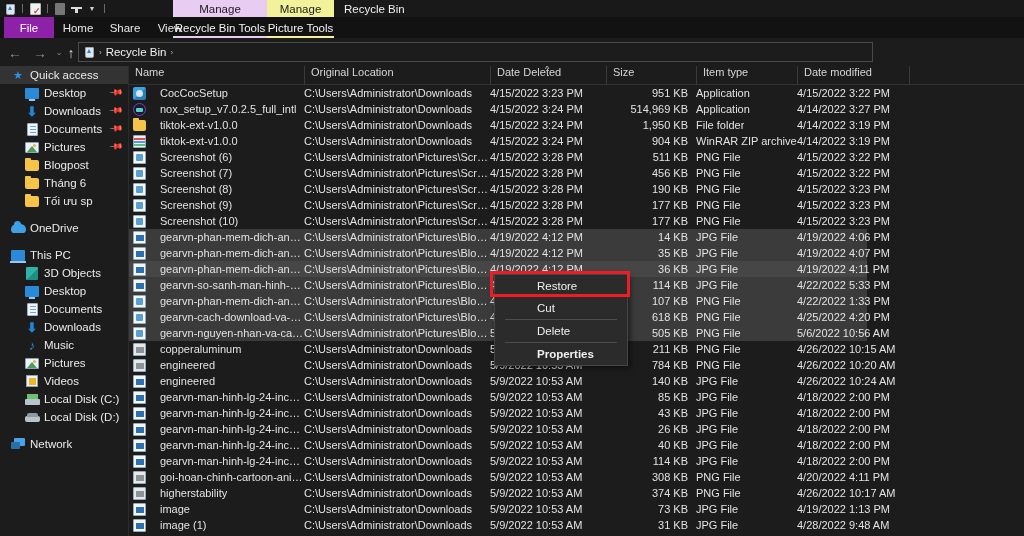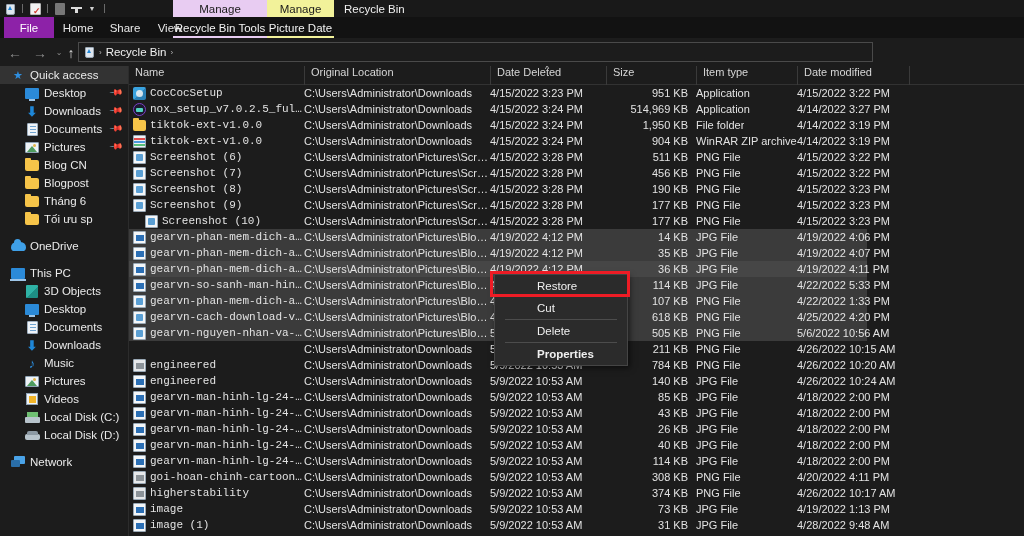--- a/index.html
+++ b/index.html
@@ -122,21 +122,21 @@
   .sort-caret { position: absolute; top: -2px; font-size: 9px; color: #cfcfcf; }
   .colsep-end { position: absolute; top: 0; height: 19px; width: 1px; background: #3a3a3a; }
 
   .rows { position: absolute; top: 19px; left: 0; width: 895px; height: 451px; }
   .row { position: relative; height: 16px; white-space: nowrap; }
   .row.sel { }
   .row .selbg { position: absolute; left: 0; top: 0; width: 738px; height: 16px; background: #3b3b3b; }
   .row.sel-hot .selbg { background: #464646; }
   .cell { position: absolute; top: 0; height: 16px; display: flex; align-items: center; font-size: 11px;
     color: #e2e2e2; overflow: hidden; }
-  .cell.name { padding-left: 4px; gap: 4px; font-family: Liberation Mono, monospace; }
+  .cell.name { padding-left: 4px; gap: 14px; }
   .cell.right { justify-content: flex-end; padding-right: 8px; }
   .cell .txt { overflow: hidden; text-overflow: ellipsis; white-space: nowrap; }
 
   
   .fi { width: 13px; height: 13px; flex: 0 0 13px; position: relative; display: inline-block; }
   .fi-app { background: linear-gradient(135deg,#3aa3e0 50%,#2b7fb5 50%); border-radius: 2px; }
   .fi-app:after { content: ""; position: absolute; left: 3px; top: 3px; width: 7px; height: 7px; border-radius: 50%;
     background: #f4f4f4; opacity: .85; }
   .fi-nox { background: #1a1a2e; border: 1px solid #7b3fc4; border-radius: 50%; }
   .fi-nox:after { content: ""; position: absolute; left: 2px; top: 4px; width: 7px; height: 4px; background: #52d6c3; border-radius: 1px; }
@@ -221,21 +221,21 @@
       <span>Share</span>
     </div>
     <div class="tab" style="left:148px;width:44px;">
       <span>View</span>
     </div>
     <div class="tab ctxsub" style="left:173px;width:94px;">
       <span>Recycle Bin Tools</span>
       <span class="ctx-underline" style="left:0;width:94px;background:#e8ccf2;"></span>
     </div>
     <div class="tab ctxsub" style="left:267px;width:67px;">
-      <span>Picture Date</span>
+      <span>Picture Tools</span>
       <span class="ctx-underline" style="left:0;width:67px;background:#f2f29a;"></span>
     </div>
   </div>
 
   <div class="addrbar">
     <span class="navbtn dis" style="left:6px;">←</span>
     <span class="navbtn dis" style="left:31px;">→</span>
     <span class="navbtn small dis" style="left:50px;">⌄</span>
     <span class="navbtn" style="left:62px;">↑</span>
   </div>
@@ -281,26 +281,20 @@
         <span class="nav-ico">
           <span class="i-pic"></span>
         </span>
         <span class="lbl">Pictures</span>
         <span class="pin">📌</span>
       </div>
       <div class="nav-item" style="padding-left: 24px;">
         <span class="nav-ico">
           <span class="i-folder"></span>
         </span>
-        <span class="lbl">Blog CN</span>
-      </div>
-      <div class="nav-item" style="padding-left: 24px;">
-        <span class="nav-ico">
-          <span class="i-folder"></span>
-        </span>
         <span class="lbl">Blogpost</span>
       </div>
       <div class="nav-item" style="padding-left: 24px;">
         <span class="nav-ico">
           <span class="i-folder"></span>
         </span>
         <span class="lbl">Tháng 6</span>
       </div>
       <div class="nav-item" style="padding-left: 24px;">
         <span class="nav-ico">
@@ -580,21 +574,21 @@
             <span class="txt">177 KB</span>
           </span>
           <span class="cell" style="left:567px;width:101px;">
             <span class="txt">PNG File</span>
           </span>
           <span class="cell" style="left:668px;width:112px;">
             <span class="txt">4/15/2022 3:23 PM</span>
           </span>
         </div>
         <div class="row">
-          <span class="cell name" style="left:12px;width:175px;">
+          <span class="cell name" style="left:0px;width:175px;">
             <span class="fi fi-png"></span>
             <span class="txt">Screenshot (10)</span>
           </span>
           <span class="cell" style="left:175px;width:186px;">
             <span class="txt">C:\Users\Administrator\Pictures\Screens...</span>
           </span>
           <span class="cell" style="left:361px;width:116px;">
             <span class="txt">4/15/2022 3:28 PM</span>
           </span>
           <span class="cell right" style="left:477px;width:90px;">
@@ -755,20 +749,24 @@
             <span class="txt">505 KB</span>
           </span>
           <span class="cell" style="left:567px;width:101px;">
             <span class="txt">PNG File</span>
           </span>
           <span class="cell" style="left:668px;width:112px;">
             <span class="txt">5/6/2022 10:56 AM</span>
           </span>
         </div>
         <div class="row">
+          <span class="cell name" style="left:0px;width:175px;">
+            <span class="fi fi-gray"></span>
+            <span class="txt">copperaluminum</span>
+          </span>
           <span class="cell" style="left:175px;width:186px;">
             <span class="txt">C:\Users\Administrator\Downloads</span>
           </span>
           <span class="cell" style="left:361px;width:116px;">
             <span class="txt">5/9/2022 10:53 AM</span>
           </span>
           <span class="cell right" style="left:477px;width:90px;">
             <span class="txt">211 KB</span>
           </span>
           <span class="cell" style="left:567px;width:101px;">

